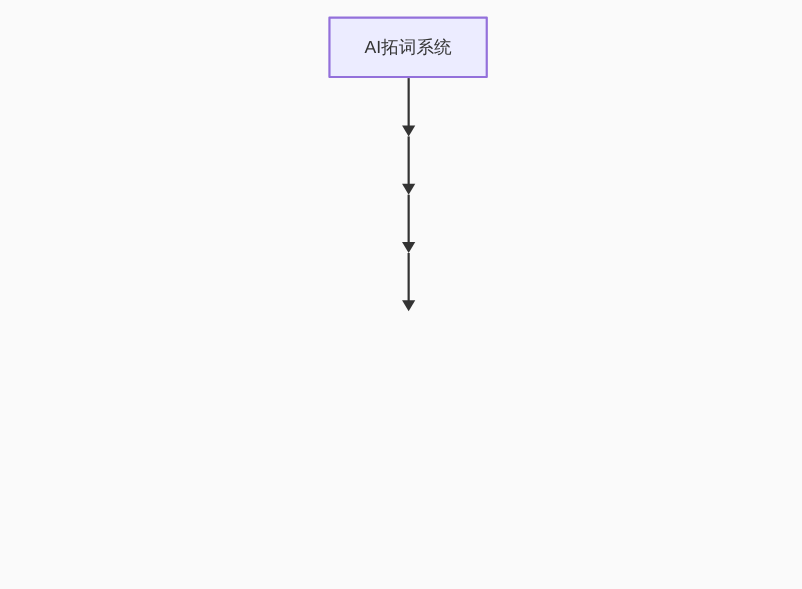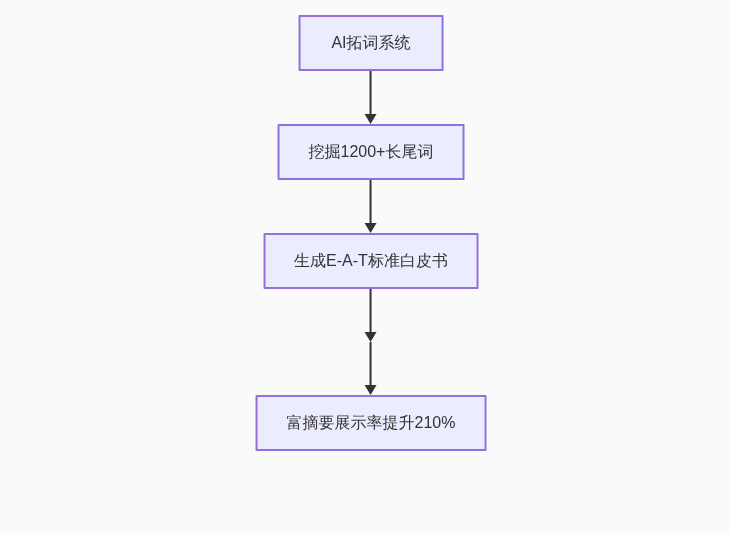--- a/index.html
+++ b/index.html
@@ -62,28 +62,25 @@
 </style>
 </head>
 <body>
 
 <div class="flowchart">
     <div class="flow-node">AI拓词系统</div>
     <div class="flow-arrow">
       <div class="line"></div>
       <div class="head"></div>
     </div>
-    <div class="flow-node">挖掘1200+长尾词</div>
-    <div class="flow-arrow">
-      <div class="line"></div>
-      <div class="head"></div>
-    </div>
-    <div class="flow-node">生成E-A-T标准白皮书</div>
     <div class="flow-arrow">
       <div class="line"></div>
       <div class="head"></div>
     </div>
     <div class="flow-arrow">
       <div class="line"></div>
       <div class="head"></div>
     </div>
-    <div class="flow-node">富摘要展示率提升210%</div>
+    <div class="flow-arrow">
+      <div class="line"></div>
+      <div class="head"></div>
+    </div>
   </div>
 
 </body></html>

